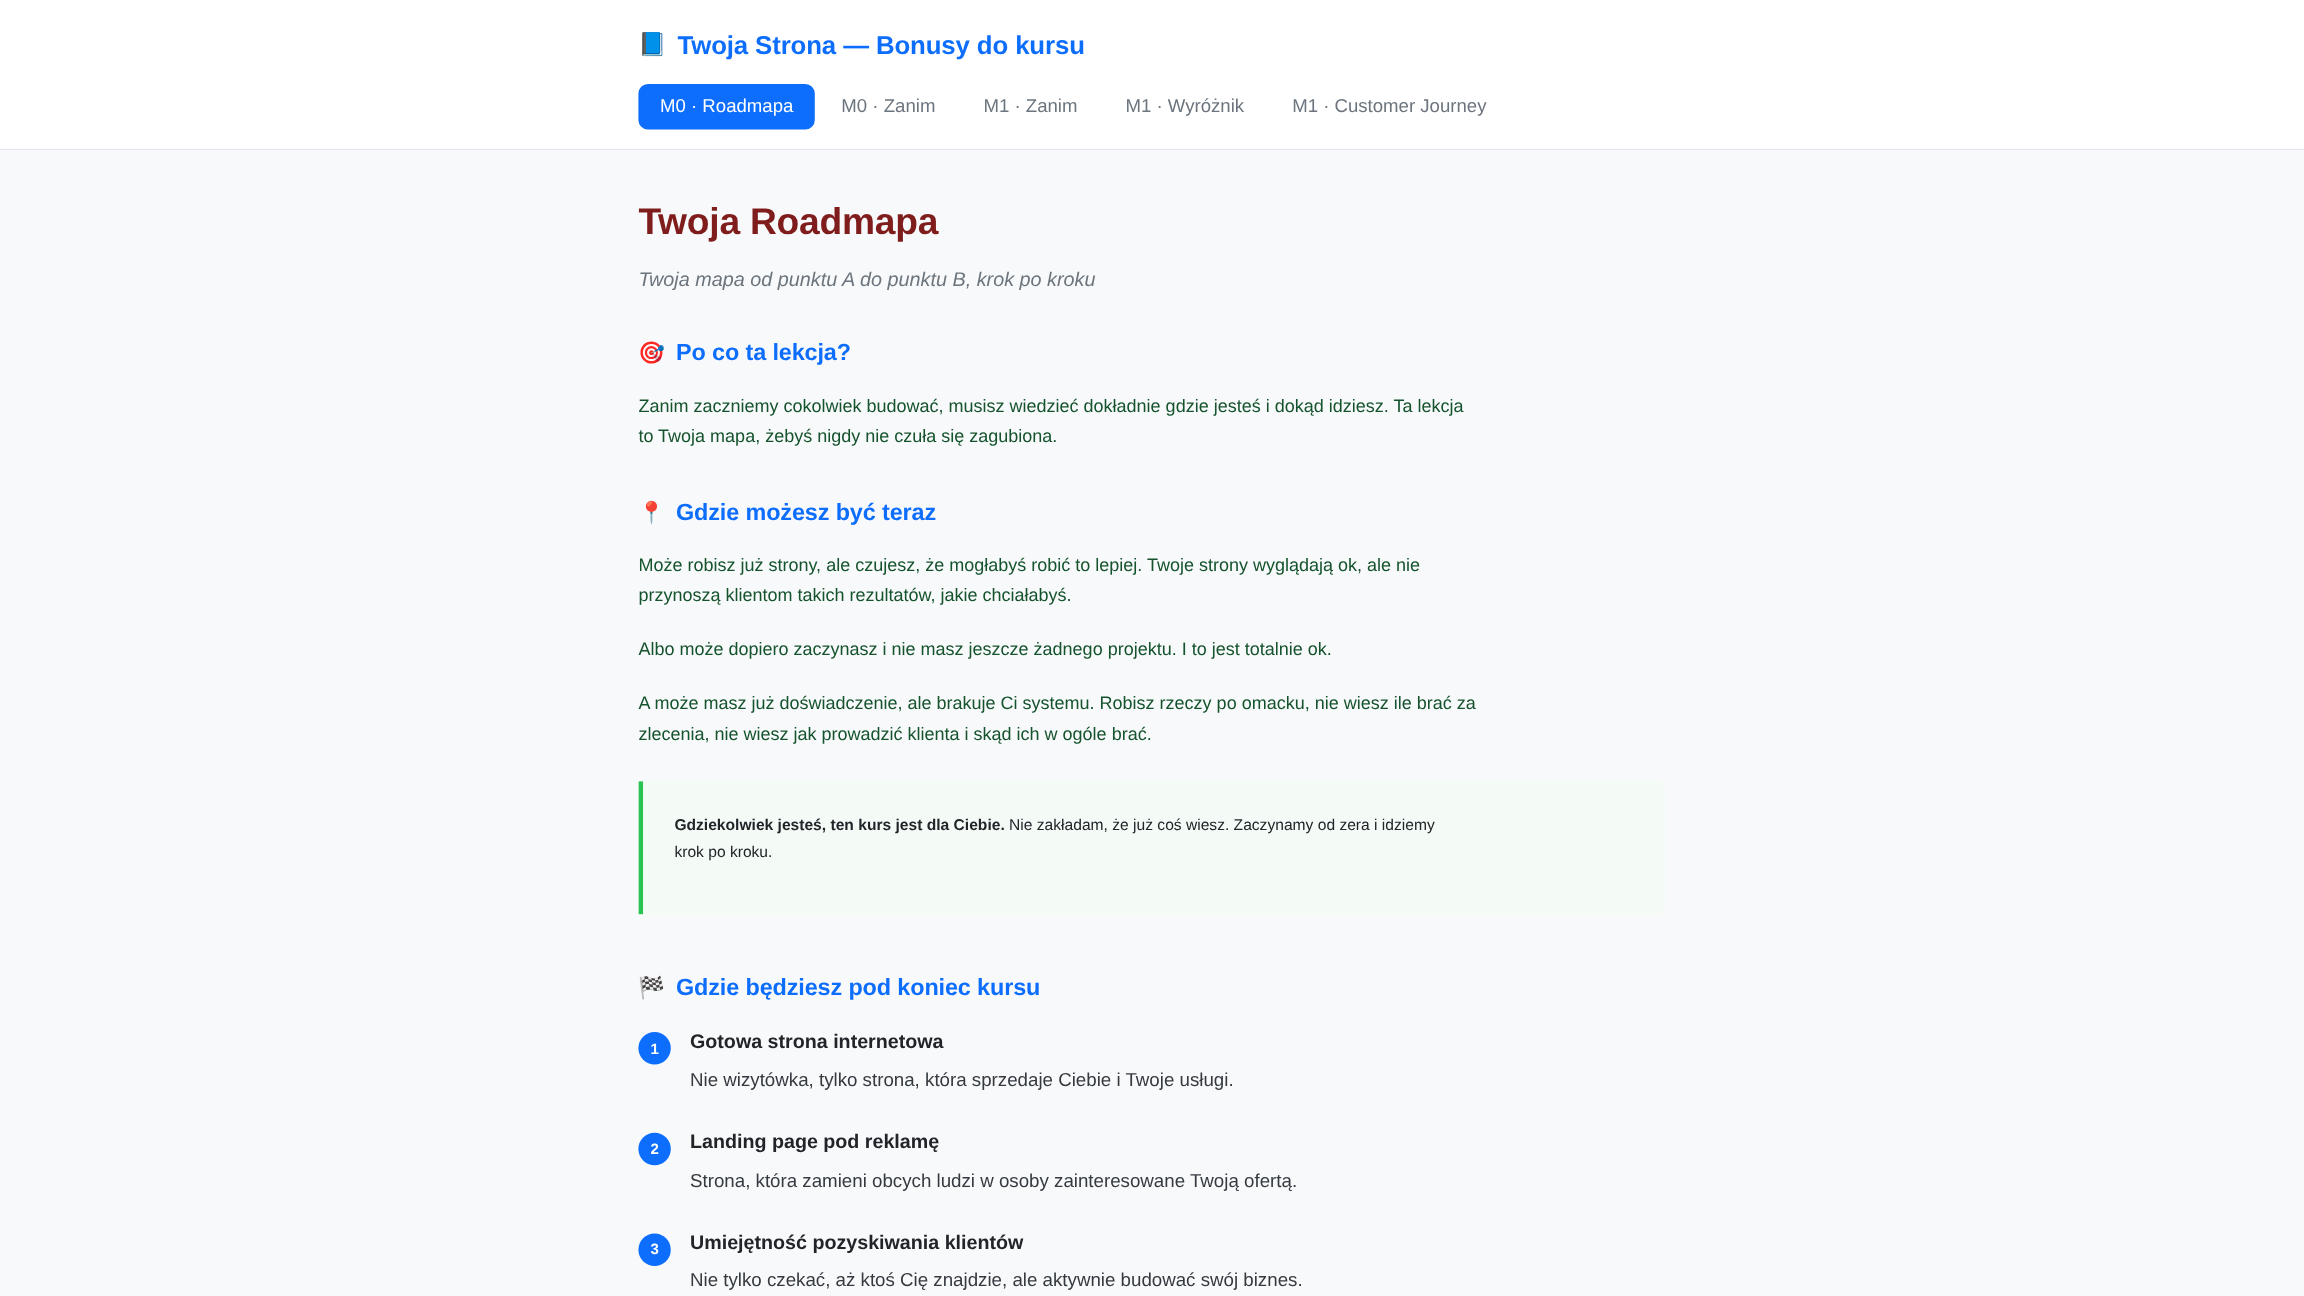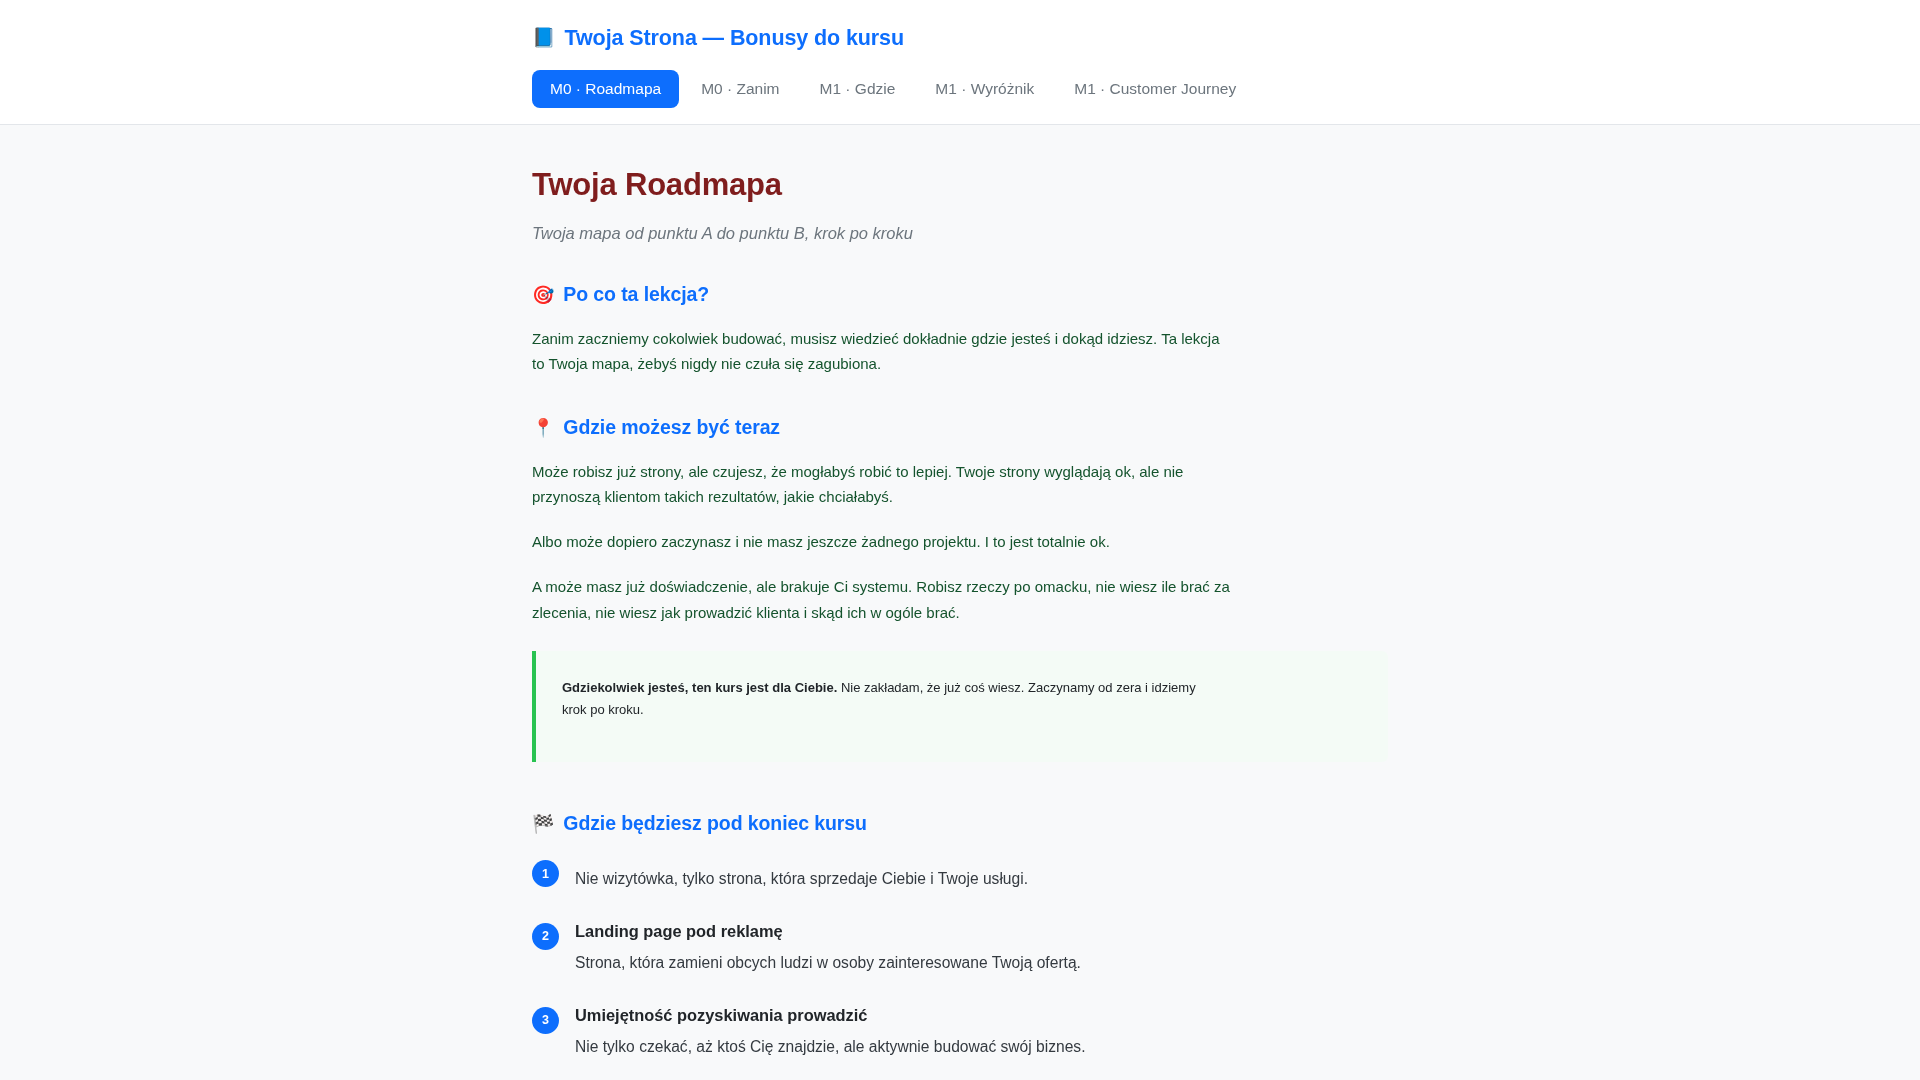--- a/index.html
+++ b/index.html
@@ -174,21 +174,21 @@
 
 <header class="site-header">
   <div class="wrap">
     <div class="brand">
       <span class="brand-icon">📘</span>
       <span>Twoja Strona — Bonusy do kursu</span>
     </div>
     <nav class="tabs">
       <button class="tab active">M0 · Roadmapa</button>
       <button class="tab">M0 · Zanim</button>
-      <button class="tab">M1 · Gdzie</button>
+      <button class="tab">M1 · Zanim</button>
       <button class="tab">M1 · Wyróżnik</button>
       <button class="tab">M1 · Customer Journey</button>
     </nav>
   </div>
 </header>
 
 <main class="page-body">
   <div class="wrap">
     <h1 class="page-title">Twoja Roadmapa</h1>
     <p class="page-subtitle">Twoja mapa od punktu A do punktu B, krok po kroku</p>
@@ -215,32 +215,33 @@
 
     <h2 class="section-title flag">
       <span class="emoji">🏁</span>
       <span>Gdzie będziesz pod koniec kursu</span>
     </h2>
 
     <div class="outcome-list">
       <div class="outcome-item">
         <div class="outcome-num">1</div>
         <div class="outcome-body">
+          <p class="outcome-title">Gotowa strona internetowa</p>
           <p class="outcome-desc">Nie wizytówka, tylko strona, która sprzedaje Ciebie i Twoje usługi.</p>
         </div>
       </div>
       <div class="outcome-item">
         <div class="outcome-num">2</div>
         <div class="outcome-body">
           <p class="outcome-title">Landing page pod reklamę</p>
           <p class="outcome-desc">Strona, która zamieni obcych ludzi w osoby zainteresowane Twoją ofertą.</p>
         </div>
       </div>
       <div class="outcome-item">
         <div class="outcome-num">3</div>
         <div class="outcome-body">
-          <p class="outcome-title">Umiejętność pozyskiwania prowadzić</p>
+          <p class="outcome-title">Umiejętność pozyskiwania klientów</p>
           <p class="outcome-desc">Nie tylko czekać, aż ktoś Cię znajdzie, ale aktywnie budować swój biznes.</p>
         </div>
       </div>
     </div>
   </div>
 </main>
 
 </body></html>

